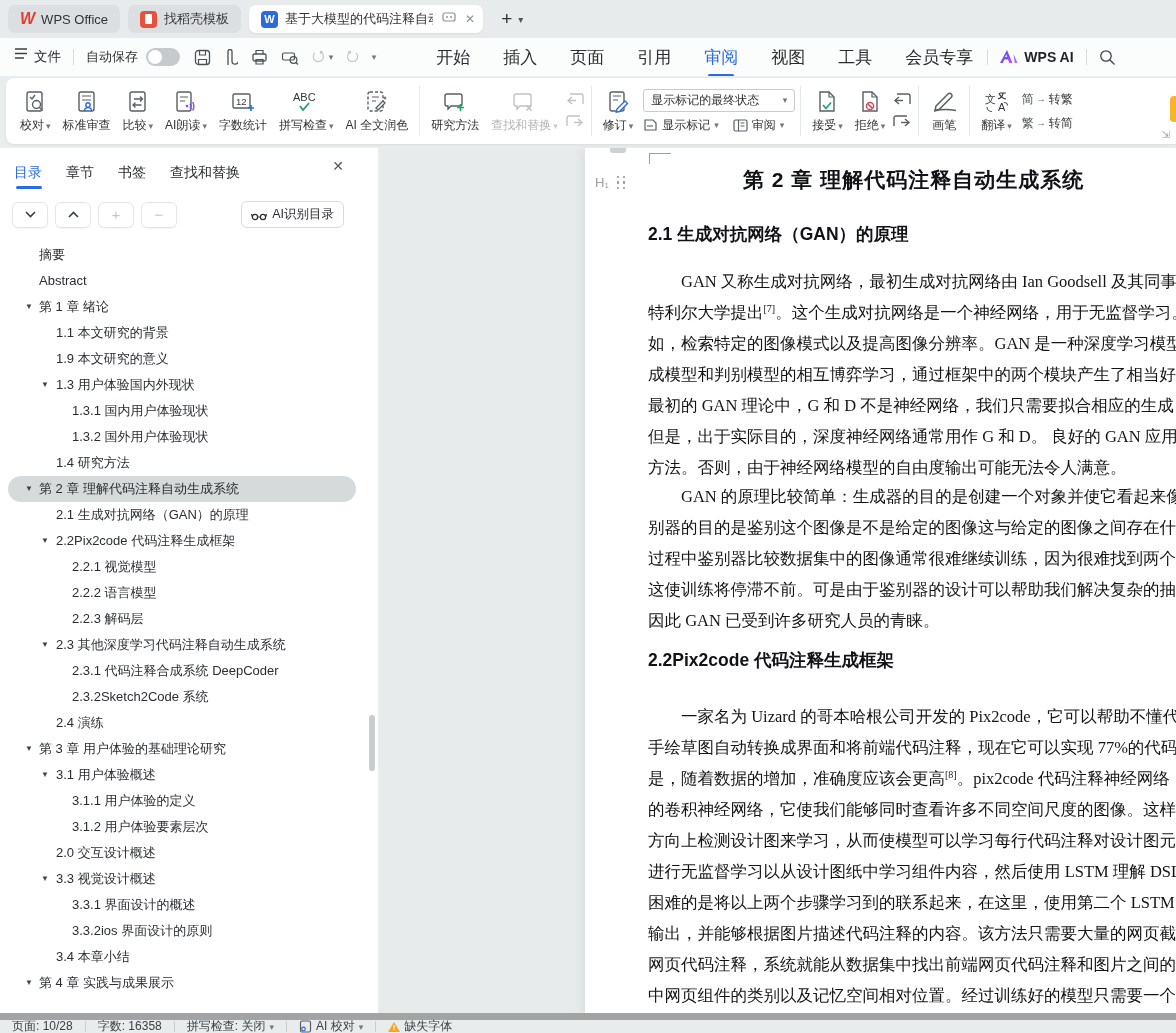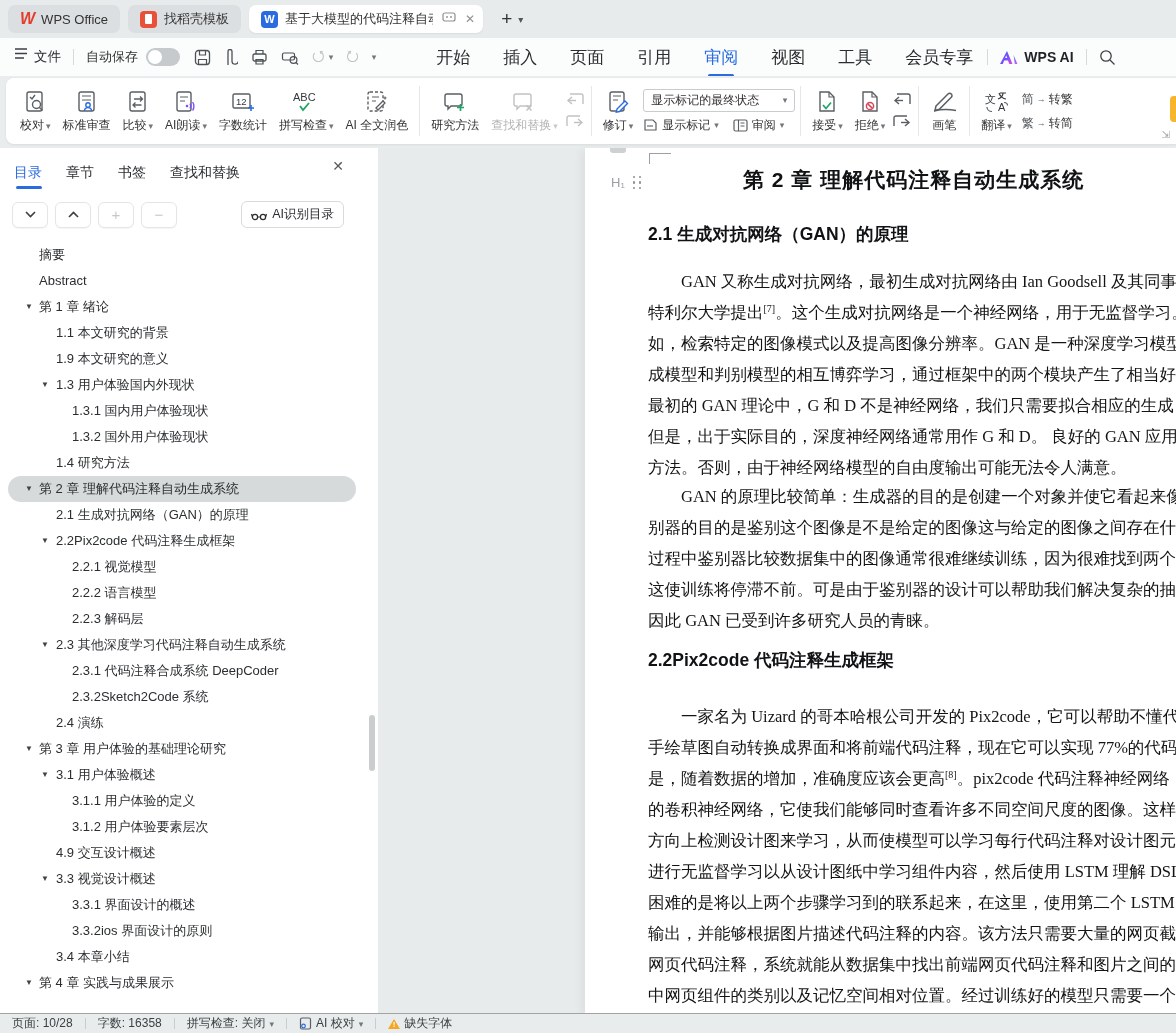--- a/index.html
+++ b/index.html
@@ -26,21 +26,21 @@
   .vdiv { width:1px; height:16px; background:#d7dadc; margin:0 12px; }
   .toggle { width:34px; height:18px; border-radius:9px; background:#c6cacd; position:relative; margin-left:8px; }
   .toggle .knob { position:absolute; left:2px; top:2px; width:14px; height:14px; border-radius:50%; background:#fff; }
   .qicons { display:flex; align-items:center; gap:13px; margin-left:14px; color:#4c5154; }
   .qicons svg { display:block; }
   .dim { color:#c0c4c6; }
   .menu-tabs { display:flex; align-items:center; gap:29px; margin-left:58px; font-size:17px; color:#2b2e30; }
   .menu-tab { position:relative; padding:9px 2px; }
   .menu-tab.on { color:#2a6be0; }
   .menu-tab.on:after { content:""; position:absolute; left:50%; transform:translateX(-50%); bottom:1px; width:26px; height:3px; border-radius:2px; background:#2a6be0; }
-  .wpsai { display:flex; align-items:flex-end; gap:6px; font-size:14px; color:#1f2326; font-weight:bold; }
+  .wpsai { display:flex; align-items:flex-start; gap:6px; font-size:14px; color:#1f2326; font-weight:bold; }
   .chev { font-size:9px; color:#72777a; }
 
   
   .ribbon-bg { position:absolute; left:0; top:76px; width:1176px; height:72px; background:#e9edee; }
   .ribbon { position:absolute; left:6px; top:78px; width:1176px; height:66px; background:#ffffff; border-radius:8px 0 0 8px; box-shadow:0 1px 3px rgba(0,0,0,.07); display:flex; align-items:center; padding:0 2px 0 8px; }
   .rgroup { display:flex; align-items:center; height:56px; }
   .rdiv { width:1px; height:50px; background:#e5e8e9; margin:0 5px; }
   .rbtn { display:flex; flex-direction:column; align-items:center; justify-content:center; gap:3px; padding:2px 6px; border-radius:4px; }
   .rbtn .lab { font-size:12px; color:#333; white-space:nowrap; display:flex; align-items:center; gap:2px; }
   .rbtn.disabled { opacity:.38; }
@@ -73,36 +73,36 @@
   .lv1 { padding-left:39px; } .lv2 { padding-left:56px; } .lv3 { padding-left:72px; }
   .toc-arrow { position:absolute; top:0; font-size:8px; color:#3e4346; }
   .lv1 .toc-arrow { left:25px; } .lv2 .toc-arrow { left:41px; }
   .side-scroll { position:absolute; right:3px; top:567px; width:6px; height:56px; background:#c9cdce; border-radius:3px; }
 
   
   .workspace { position:absolute; left:378px; top:148px; width:798px; height:865px; background:#e7ebeb; }
   .page { position:absolute; left:207px; top:0; width:591px; height:865px; background:#ffffff; box-shadow:-4px 2px 8px rgba(0,0,0,.05); overflow:hidden; }
   .page-tab { position:absolute; left:25px; top:-3px; width:16px; height:8px; background:#cdd1d2; border-radius:0 0 3px 3px; }
   .margin-mark { position:absolute; left:64px; top:5px; width:22px; height:11px; border-left:1px solid #9aa0a3; border-top:1px solid #9aa0a3; }
-  .h1badge { position:absolute; left:26px; top:27px; display:flex; align-items:center; gap:8px; color:#9aa0a3; }
+  .h1badge { position:absolute; left:10px; top:27px; display:flex; align-items:center; gap:8px; color:#9aa0a3; }
   .h1badge .h1t { font-size:13px; }
   .draghandle { width:8px; height:14px; position:relative; }
   .draghandle i { position:absolute; width:2.6px; height:2.6px; border-radius:50%; background:#8c9194; }
   .draghandle i:nth-child(1){left:0;top:0;} .draghandle i:nth-child(2){left:6px;top:0;}
   .draghandle i:nth-child(3){left:0;top:5.5px;} .draghandle i:nth-child(4){left:6px;top:5.5px;}
   .draghandle i:nth-child(5){left:0;top:11px;} .draghandle i:nth-child(6){left:6px;top:11px;}
   .doc-h1 { position:absolute; left:158px; top:18px; font-size:21px; font-weight:bold; color:#101214; letter-spacing:1px; white-space:nowrap; }
   .doc-h2 { position:absolute; left:63px; font-size:17.5px; font-weight:bold; color:#101214; white-space:nowrap; }
   .para { position:absolute; left:63px; right:-400px; }
   .dline { height:31px; line-height:31px; font-size:16.5px; font-family:"Liberation Serif","DejaVu Serif",serif; color:#141414; white-space:nowrap; overflow:hidden; }
   .dline.ind { text-indent:33px; }
   .dline sup { font-size:10px; vertical-align:super; line-height:0; }
 
   
-  .statusbar { position:absolute; left:0; top:1013px; width:1176px; height:20px; background:#e8eced; border-top:1px solid #a3a3a3; display:flex; align-items:center; font-size:12px; color:#3c4043; padding-left:12px; gap:12px; }
+  .statusbar { position:absolute; left:0; top:1013px; width:1176px; height:20px; background:#e8eced; border-top:7px solid #a3a3a3; display:flex; align-items:center; font-size:12px; color:#3c4043; padding-left:12px; gap:12px; }
   .sdiv { width:1px; height:11px; background:#c8cccd; }
   .sitem { display:flex; align-items:center; gap:4px; white-space:nowrap; }
   .warn-tri { width:0; height:0; border-left:6px solid transparent; border-right:6px solid transparent; border-bottom:10px solid #f5a623; position:relative; }
   .warn-tri:after { content:"!"; position:absolute; left:-1.5px; top:1px; font-size:8px; color:#fff; font-weight:bold; }
 </style>
 </head>
 <body>
 
 <div class="tabbar">
   <div class="tab gray">
@@ -503,21 +503,21 @@
     <div class="toc-row lv3"><span class="toc-label">2.2.2 语言模型</span></div>
     <div class="toc-row lv3"><span class="toc-label">2.2.3 解码层</span></div>
     <div class="toc-row lv2"><span class="toc-arrow">▼</span><span class="toc-label">2.3 其他深度学习代码注释自动生成系统</span></div>
     <div class="toc-row lv3"><span class="toc-label">2.3.1 代码注释合成系统 DeepCoder</span></div>
     <div class="toc-row lv3"><span class="toc-label">2.3.2Sketch2Code 系统</span></div>
     <div class="toc-row lv2"><span class="toc-label">2.4 演练</span></div>
     <div class="toc-row lv1"><span class="toc-arrow">▼</span><span class="toc-label">第 3 章  用户体验的基础理论研究</span></div>
     <div class="toc-row lv2"><span class="toc-arrow">▼</span><span class="toc-label">3.1 用户体验概述</span></div>
     <div class="toc-row lv3"><span class="toc-label">3.1.1 用户体验的定义</span></div>
     <div class="toc-row lv3"><span class="toc-label">3.1.2 用户体验要素层次</span></div>
-    <div class="toc-row lv2"><span class="toc-label">4.9 交互设计概述</span></div>
+    <div class="toc-row lv2"><span class="toc-label">2.0 交互设计概述</span></div>
     <div class="toc-row lv2"><span class="toc-arrow">▼</span><span class="toc-label">3.3 视觉设计概述</span></div>
     <div class="toc-row lv3"><span class="toc-label">3.3.1 界面设计的概述</span></div>
     <div class="toc-row lv3"><span class="toc-label">3.3.2ios 界面设计的原则</span></div>
     <div class="toc-row lv2"><span class="toc-label">3.4 本章小结</span></div>
     <div class="toc-row lv1"><span class="toc-arrow">▼</span><span class="toc-label">第 4 章 实践与成果展示</span></div>
   </div>
   <div class="side-scroll"></div>
 </div>
 
 <div class="workspace">

